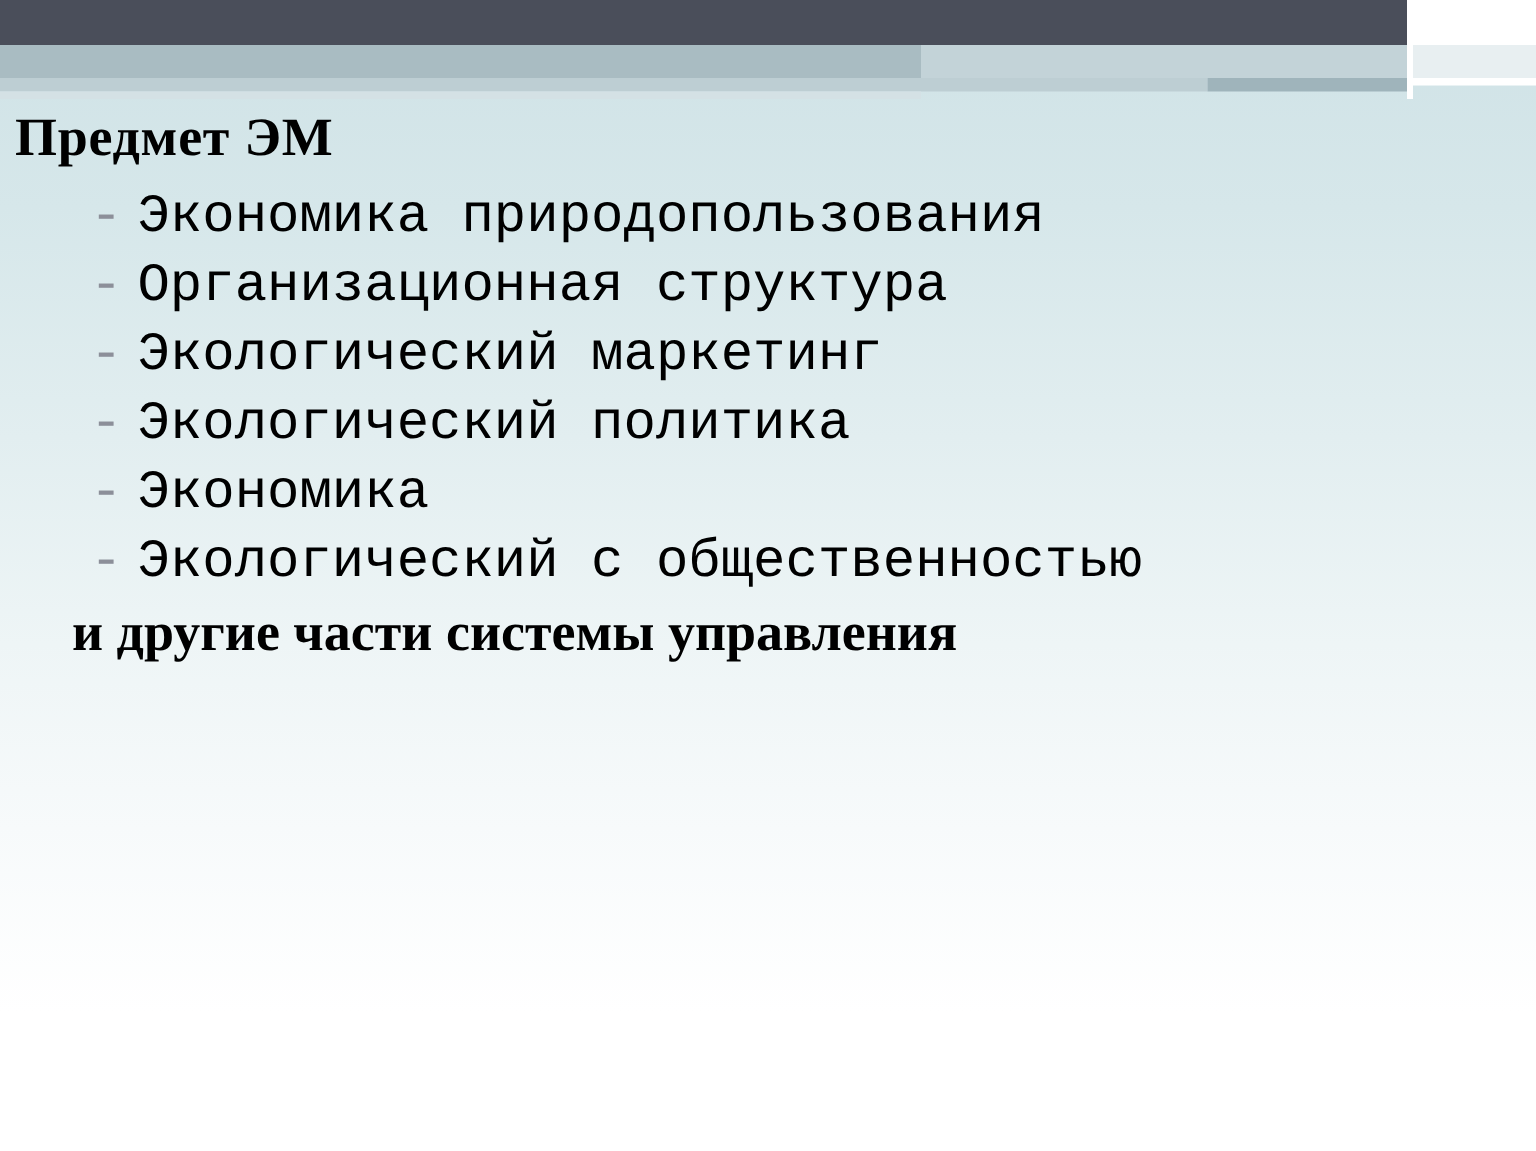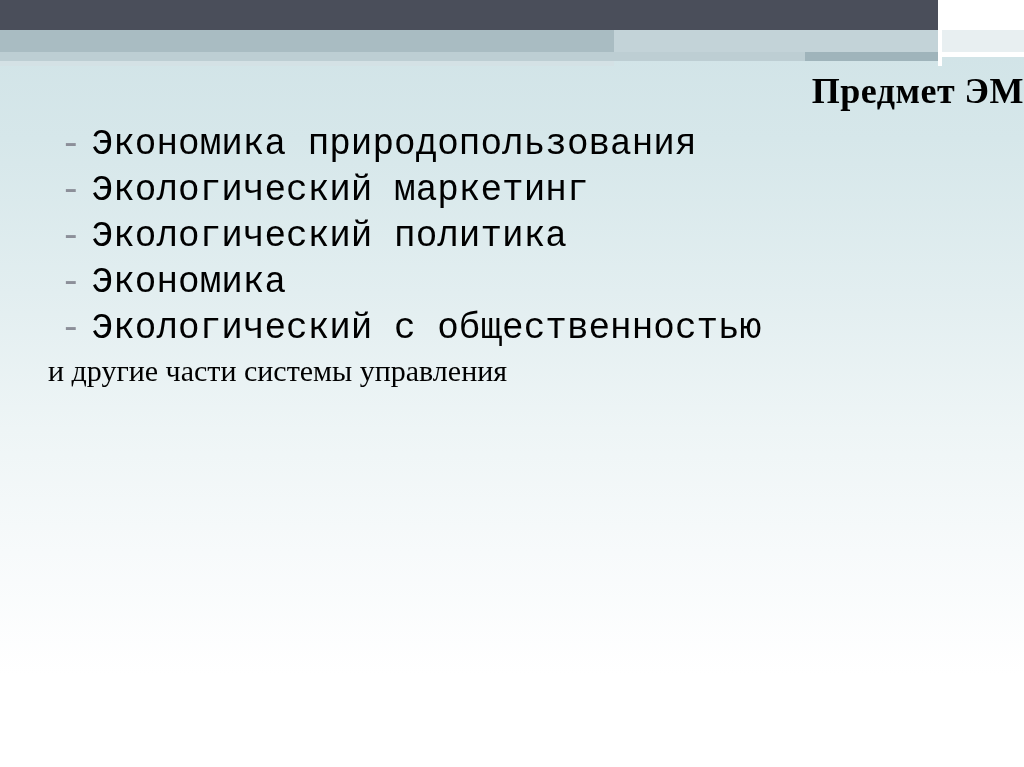--- a/index.html
+++ b/index.html
@@ -113,21 +113,21 @@
 
   
   .content {
     position: absolute;
     top: 60px;
     left: 0;
     width: 1024px;
   }
 
   .title {
-    text-align: right;
+    text-align: left;
     font-size: 36px;
     font-weight: bold;
     color: #000000;
     letter-spacing: 0.5px;
     margin: 10px 0 10px 0;
     padding-left: 10px;
   }
 
   .bullets {
     margin: 0;
@@ -143,25 +143,26 @@
     white-space: nowrap;
   }
 
   .dash {
     color: #8c8f99;
     font-weight: normal;
     padding-right: 10px;
   }
 
   .tail-line {
-    font-size: 30px;
+    font-size: 36px;
     line-height: 1.28;
     color: #000000;
     padding: 0 40px 0 48px;
     white-space: nowrap;
+    font-weight: bold;
   }
 </style>
 </head>
 <body>
 
 <div class="slide">
 
   <div class="top-band"></div>
   <div class="top-band-right"></div>
   <div class="band-2"></div>
@@ -175,20 +176,23 @@
 
   <div class="content">
 
     <div class="title">Предмет ЭМ</div>
 
     <ul class="bullets">
       <li class="bullet">
         <span class="dash">-</span><span>Экономика природопользования</span>
       </li>
       <li class="bullet">
+        <span class="dash">-</span><span>Организационная структура</span>
+      </li>
+      <li class="bullet">
         <span class="dash">-</span><span>Экологический маркетинг</span>
       </li>
       <li class="bullet">
         <span class="dash">-</span><span>Экологический политика</span>
       </li>
       <li class="bullet">
         <span class="dash">-</span><span>Экономика</span>
       </li>
       <li class="bullet">
         <span class="dash">-</span><span>Экологический с общественностью</span>

